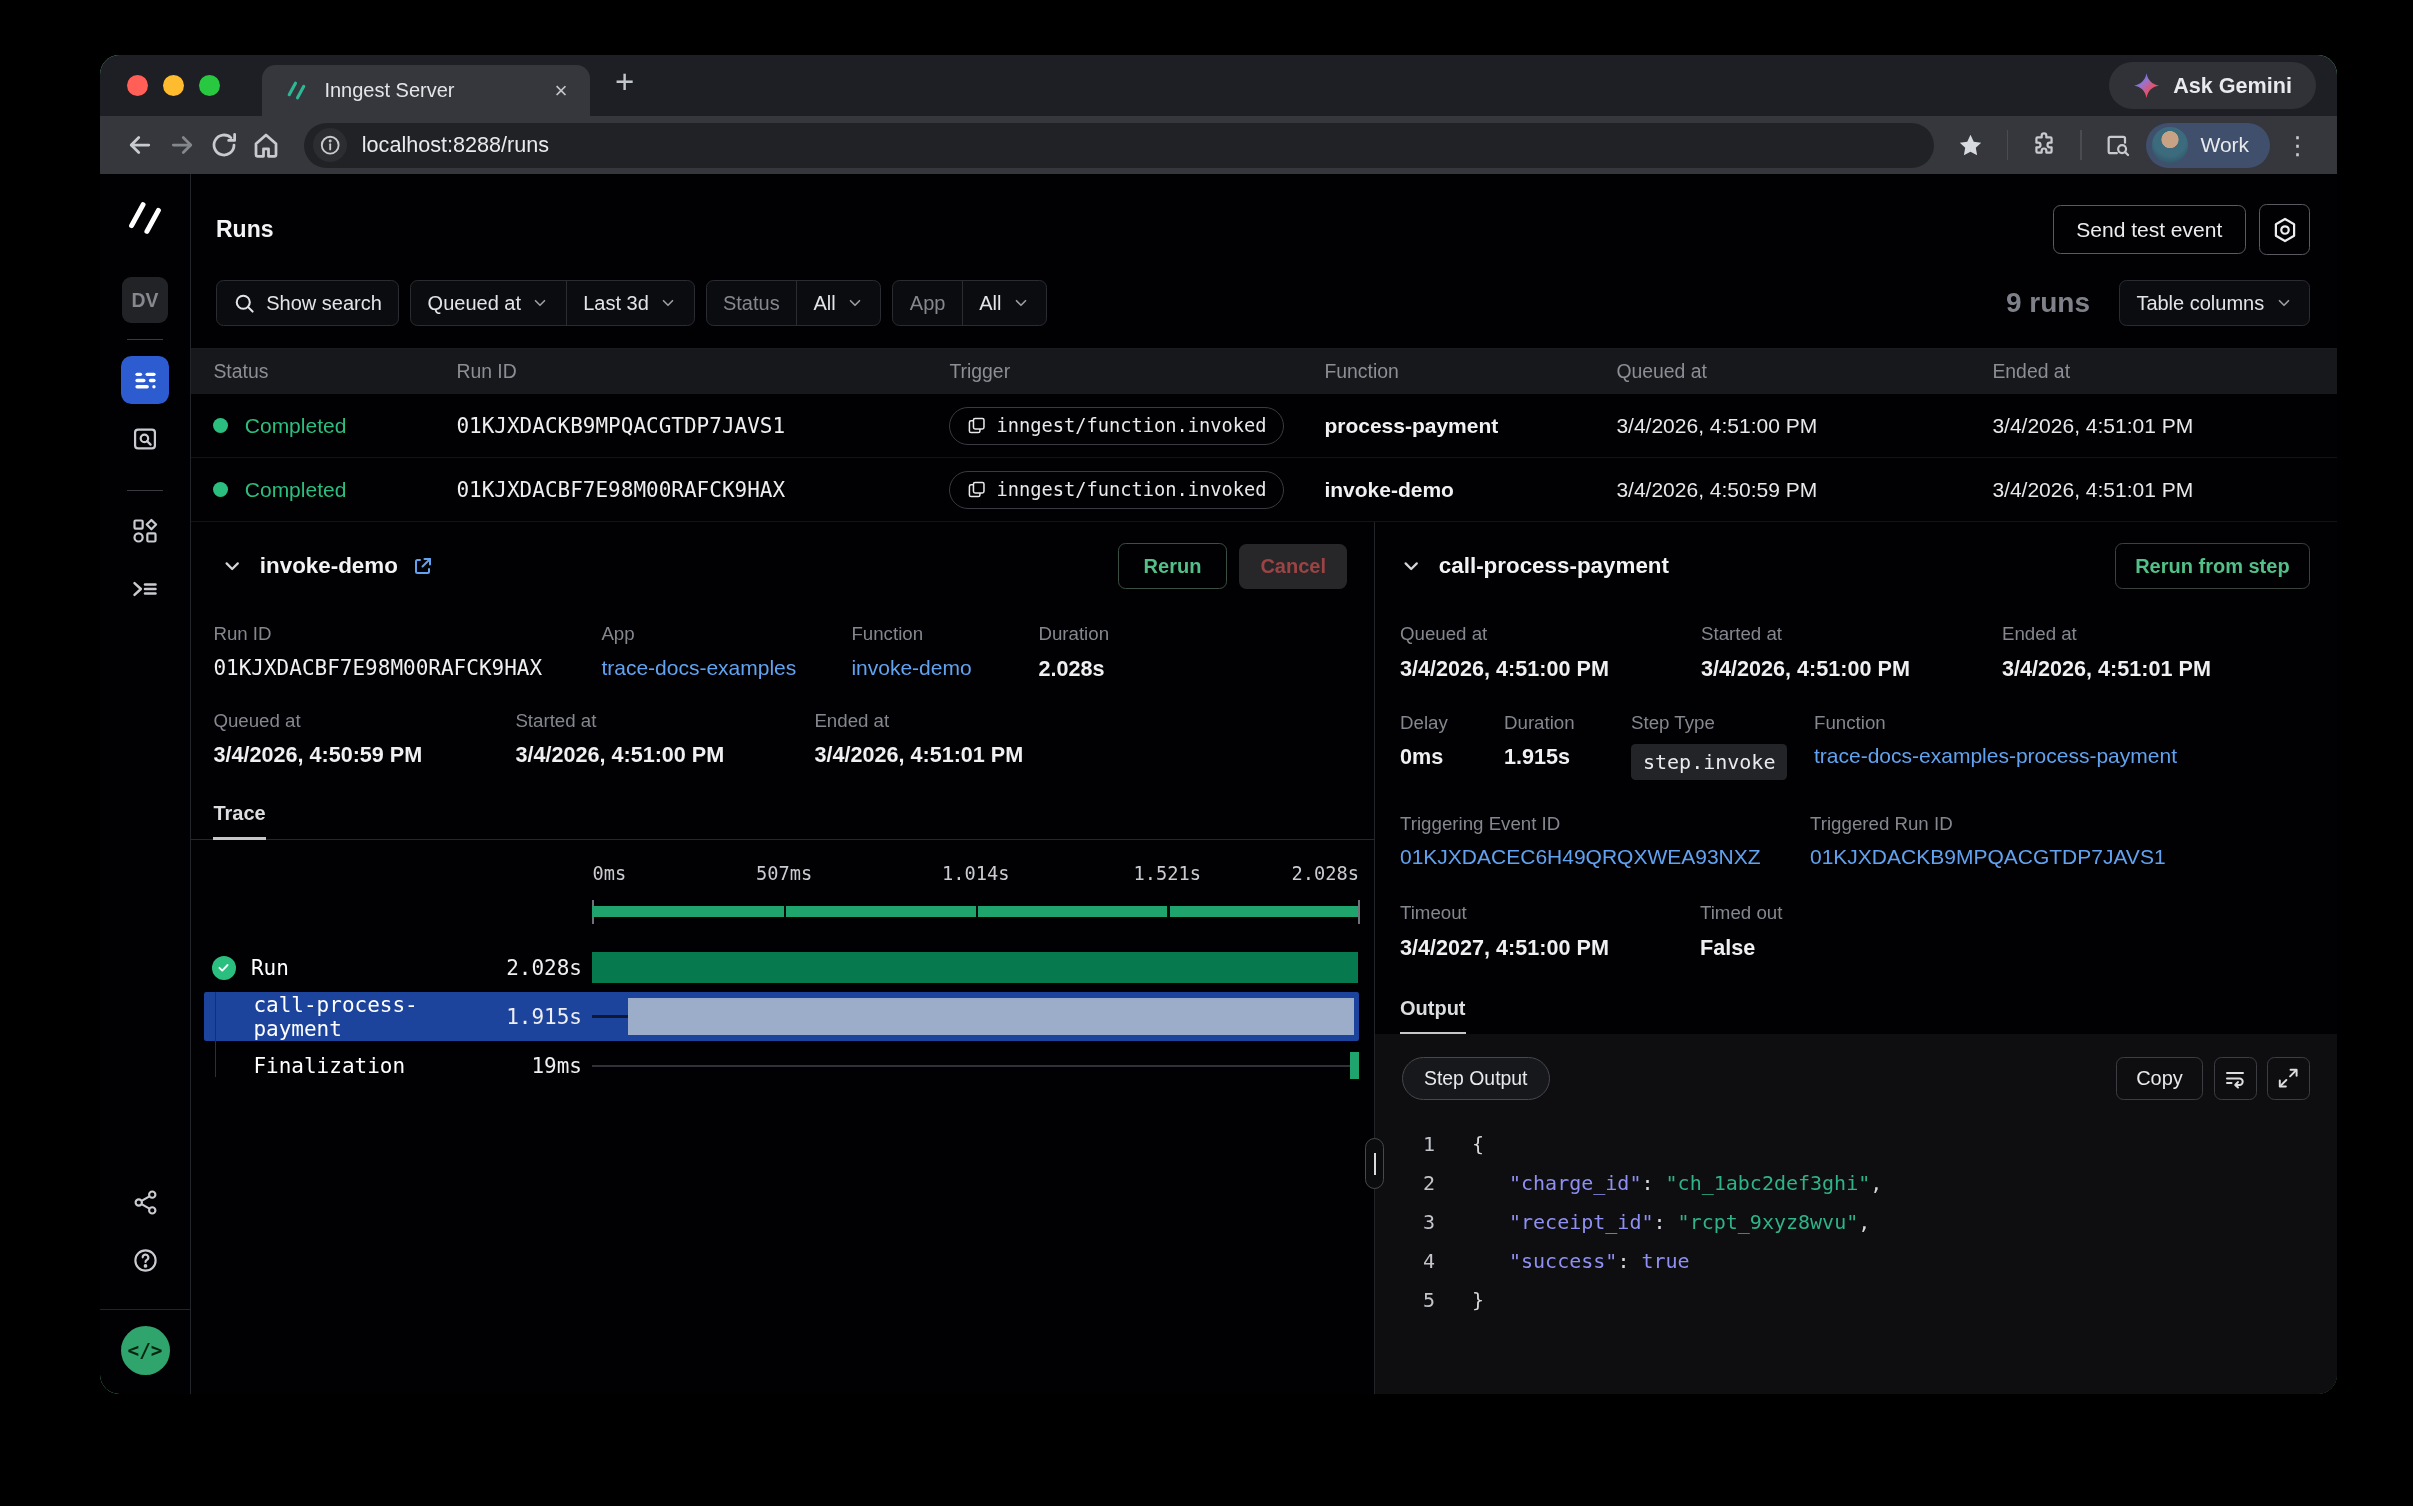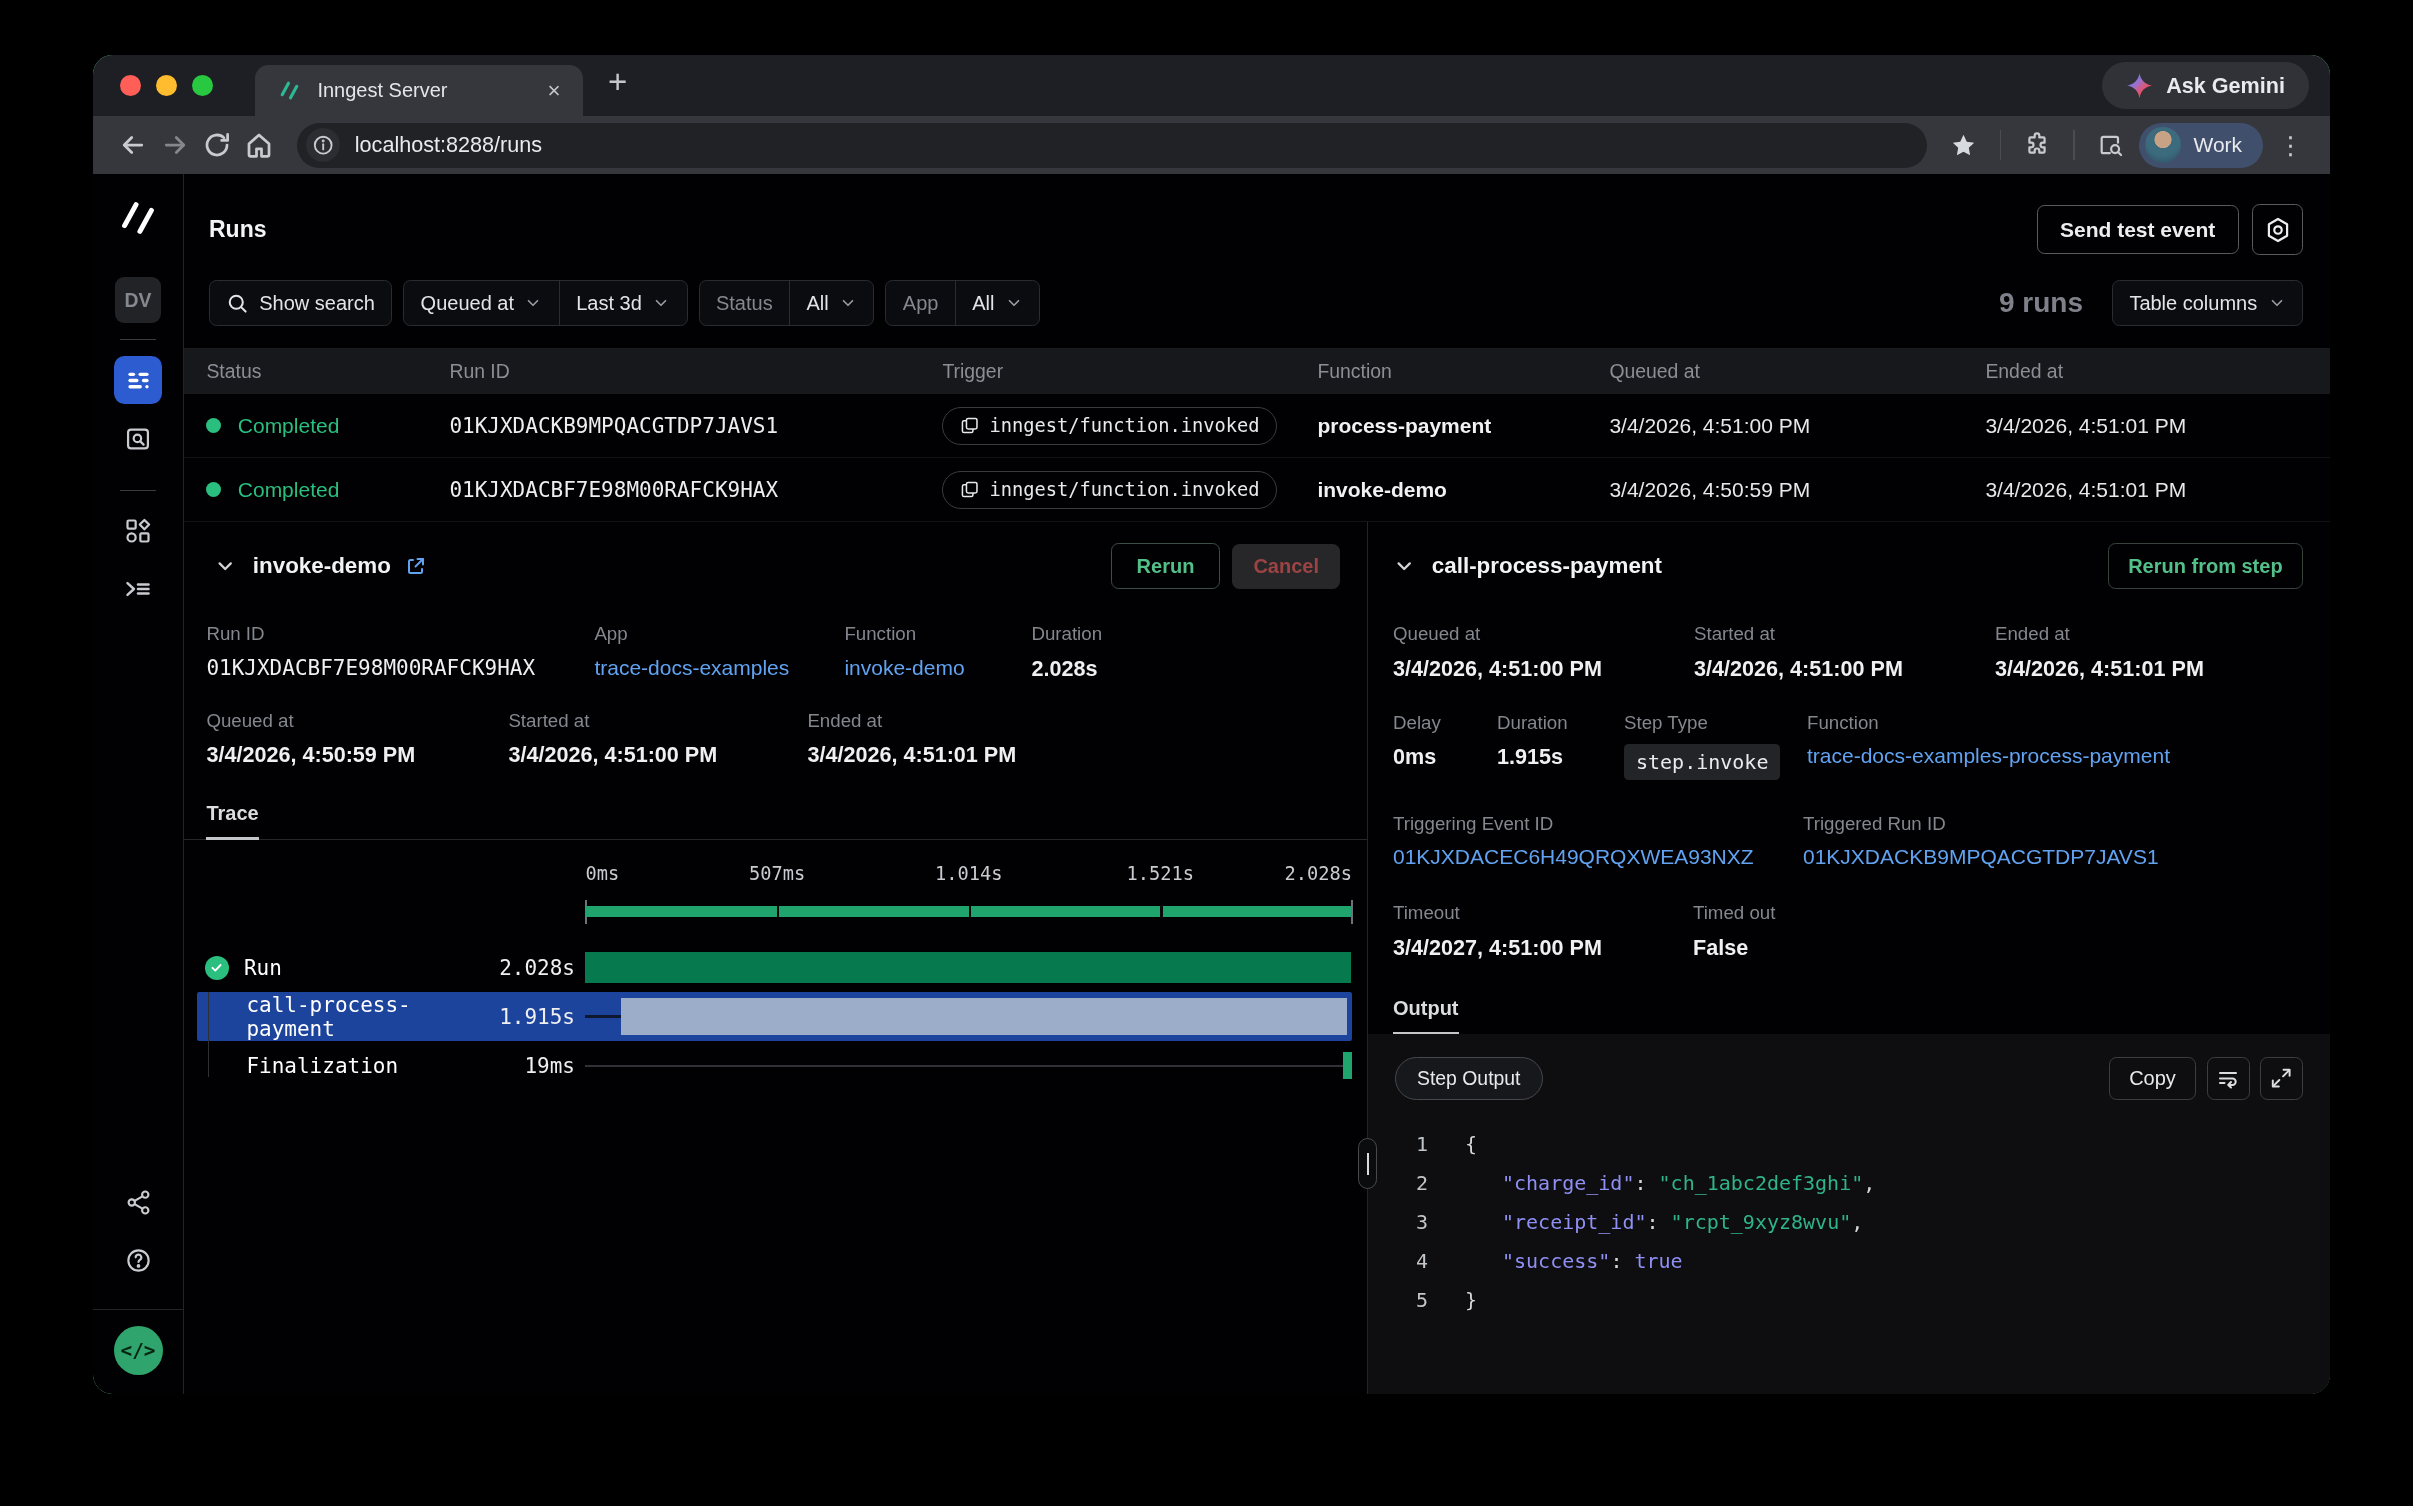--- a/index.html
+++ b/index.html
@@ -1,19 +1,19 @@
 <!DOCTYPE html>
 <html style="font-size:12px"><head>
 <meta charset="utf-8">
 <style>
   * { margin:0; padding:0; box-sizing:border-box; }
   html,body { background:#000; }
   body { width:2413px; height:1506px; position:relative; font-family:"Liberation Sans",sans-serif; color:#e8e9eb; overflow:hidden; }
   svg { display:block; }
-  .win { position:absolute; left:93px; top:55px; width:2237px; height:1339px; background:#86efac; border-radius:19.4px; overflow:hidden; display:flex; flex-direction:column; }
+  .win { position:absolute; left:100px; top:55px; width:2237px; height:1339px; background:#86efac; border-radius:19.4px; overflow:hidden; display:flex; flex-direction:column; }
 
   
   .tabstrip { height:61px; background:#1d1f24; display:flex; align-items:flex-end; padding:0 21px 0 27px; flex:none; }
   .traffic { display:flex; gap:15px; align-self:center; margin-right:42px; }
   .light { width:21px; height:21px; border-radius:50%; }
   .l-red{background:#ff5f57;} .l-yel{background:#febc2e;} .l-grn{background:#28c840;}
   .tab { height:51px; background:#35373c; border-radius:13.4px 13.4px 0 0; display:flex; align-items:center; padding:0 16.4px 0 22.4px; width:328px; }
   .tab-title { flex:1; font-size:20px; color:#e4e5e8; margin-left:15px; white-space:nowrap; overflow:hidden; }
   .tab-close { font-size:22.4px; color:#c3c6cb; padding:0 6px; }
   .newtab { font-size:33px; font-weight:300; color:#c3c6cb; margin:0 0 7.5px 25px; align-self:center; }
@@ -42,21 +42,21 @@
   .side-btn.active { background:#2d5bd0; color:#fff; }
   .side-bottom { margin-top:auto; width:100%; display:flex; flex-direction:column; align-items:center; }
   .side-hr { width:100%; height:0.7px; background:#232428; margin-top:13.4px; }
   .dev-btn { width:49px; height:49px; border-radius:50%; background:#2fa56d; color:#07240f; display:flex; align-items:center; justify-content:center; font-family:"DejaVu Sans Mono",monospace; font-weight:bold; font-size:19.4px; margin:16.4px 0 19.4px; }
 
   .main { flex:1; display:flex; flex-direction:column; min-width:0; }
   .page-head { display:flex; align-items:center; padding:30px 27px 0 25px; }
   .page-title { font-size:23px; font-weight:600; color:#f3f4f6; }
   .spacer { flex:1; }
   .btn { border:0.7px solid #595b61; border-radius:7.5px; background:transparent; color:#ededee; font-size:21px; font-family:inherit; }
-  .send-btn { padding:11.2px 22.4px;font-weight:bold; }
+  .send-btn { padding:11.2px 22.4px; }
   .gear-btn { width:51px; height:51px; display:flex; align-items:center; justify-content:center; margin-left:13.4px; color:#ededee; }
 
   .filterbar { display:flex; align-items:center; gap:11px; padding:25px 27px 22.4px 25px; border-bottom:0.7px solid #1b1c20; }
   .fbtn { display:inline-flex; align-items:center; border:0.7px solid #2b2c32; background:#0b0c0f; border-radius:7.5px; height:46px; font-size:20px; color:#e3e4e7; }
   .fbtn .seg { display:flex; align-items:center; gap:10.4px; padding:0 16.4px; height:100%; }
   .fbtn .seg + .seg { border-left:0.7px solid #2b2c32; }
   .mut { color:#84878e; }
   .chev { color:#9a9da3; }
   .count { margin-left:auto; color:#7e8189; font-size:28px; font-weight:600; margin-right:18px; }
 

